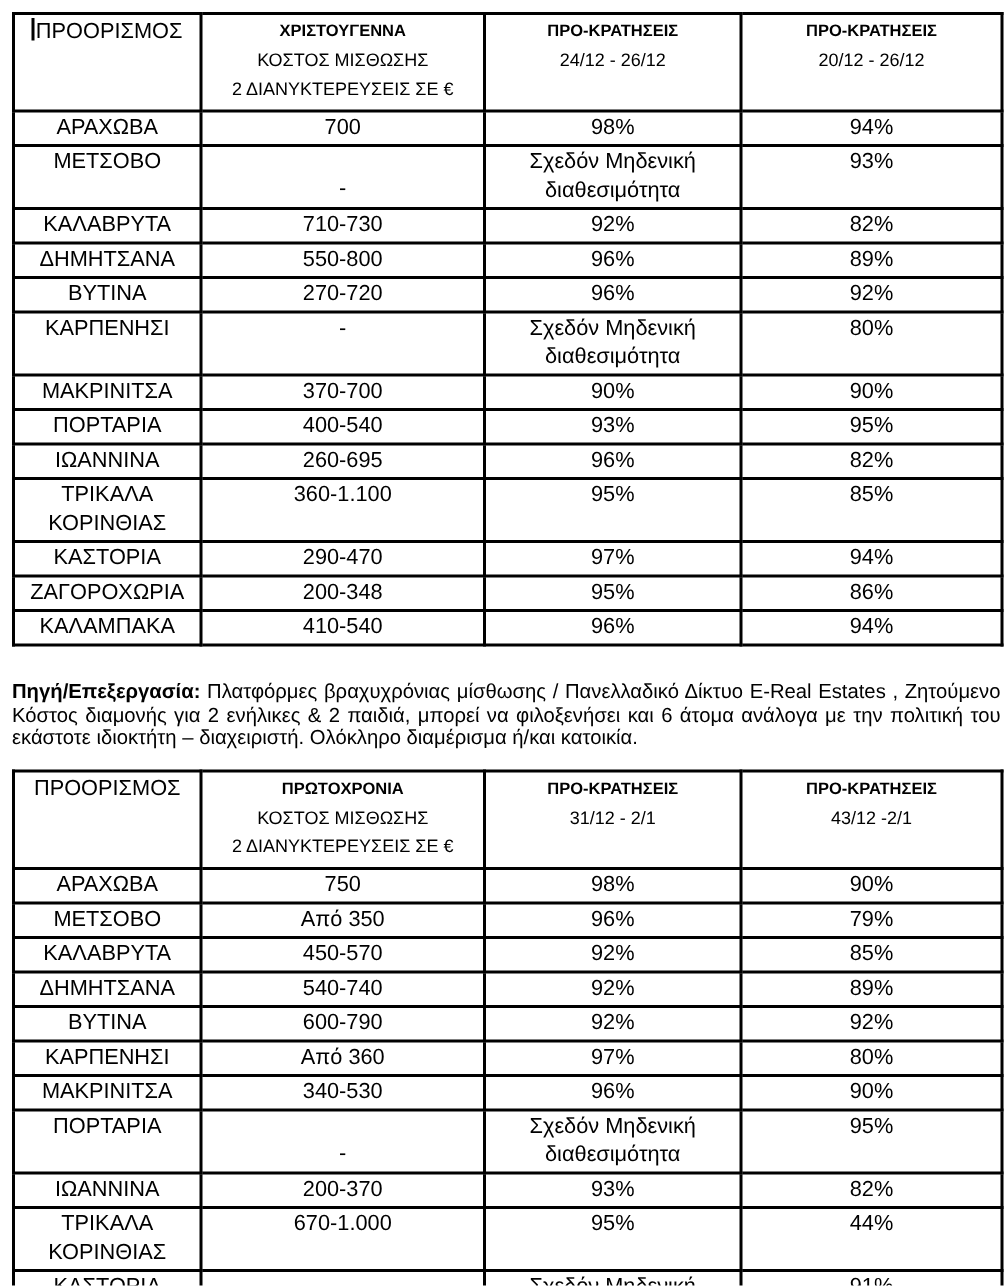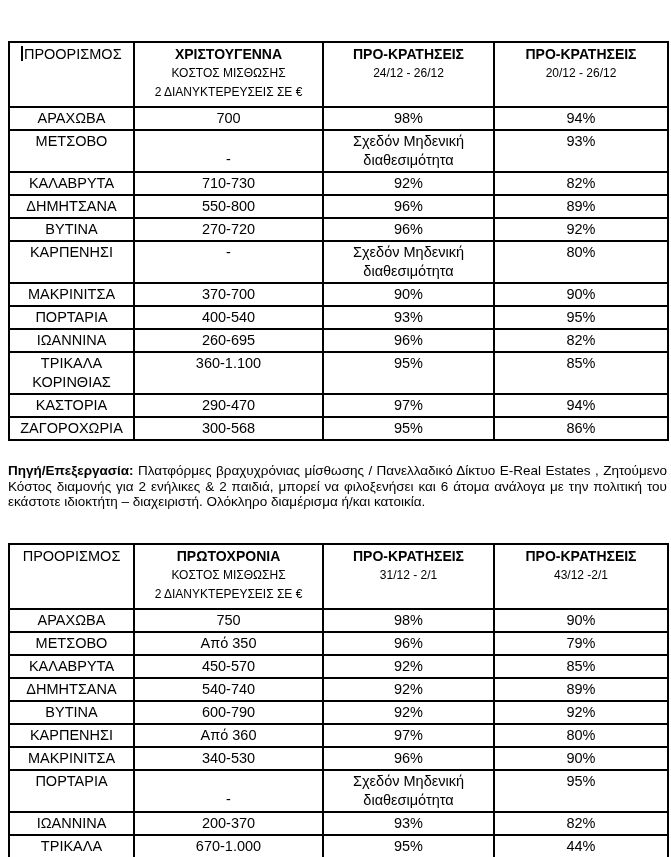--- a/index.html
+++ b/index.html
@@ -3,35 +3,35 @@
 <meta charset="utf-8">
 <style>
   html, body { margin:0; padding:0; }
   body {
     width:671px; height:857px; overflow:hidden;
     background:#ffffff; color:#000000;
     font-family:"Liberation Sans", sans-serif;
   }
   .page { padding:8px 4px 0 8px; }
 
-  table.dt { border-collapse:collapse; width:659px; table-layout:fixed;margin-top:33px; }
+  table.dt { border-collapse:collapse; width:659px; table-layout:fixed; }
   .dt th, .dt td {
     border:2px solid #000;
     padding:1px 4px;
     text-align:center;
     vertical-align:top;
     font-size:14.5px;
     line-height:19px;
     font-weight:normal;
     overflow:hidden;
     word-wrap:break-word;
   }
   .dt th { height:60px; padding-top:2px; }
   .th-dest { text-align:left; font-weight:bold; padding-left:5px; font-size:15px; }
-  .h-main { font-weight:bold; font-size:14px; }
+  .h-main { font-weight:bold; font-size:11px; }
   .h-sub  { font-weight:normal; font-size:12px; }
 
   tr.single td { height:16px; }
   tr.tall   td { height:37px; }
   td.valign-bottom { vertical-align:bottom; padding-bottom:2px; }
 
   .footnote {
     width:659px; margin:22px 0 0 0;
     font-size:13.5px; line-height:15.5px;
     text-align:justify;
@@ -137,23 +137,29 @@
           <td>85%</td>
         </tr>
         <tr class="single">
           <td>ΚΑΣΤΟΡΙΑ</td>
           <td>290-470</td>
           <td>97%</td>
           <td>94%</td>
         </tr>
         <tr class="single">
           <td>ΖΑΓΟΡΟΧΩΡΙΑ</td>
-          <td>300-568</td>
+          <td>200-348</td>
           <td>95%</td>
           <td>86%</td>
+        </tr>
+        <tr class="single">
+          <td>ΚΑΛΑΜΠΑΚΑ</td>
+          <td>410-540</td>
+          <td>96%</td>
+          <td>94%</td>
         </tr>
       </tbody>
   </table>
 
   <p class="footnote"><span class="lead">Πηγή/Επεξεργασία:</span><span> Πλατφόρμες βραχυχρόνιας μίσθωσης / Πανελλαδικό Δίκτυο E-Real Estates , Ζητούμενο Κόστος διαμονής για 2 ενήλικες &amp; 2 παιδιά, μπορεί να φιλοξενήσει και 6 άτομα ανάλογα με την πολιτική του εκάστοτε ιδιοκτήτη – διαχειριστή. Ολόκληρο διαμέρισμα ή/και κατοικία.</span></p>
 
   <div class="table2-wrap">
     <table class="dt">
       <colgroup>
         <col style="width:125px">

